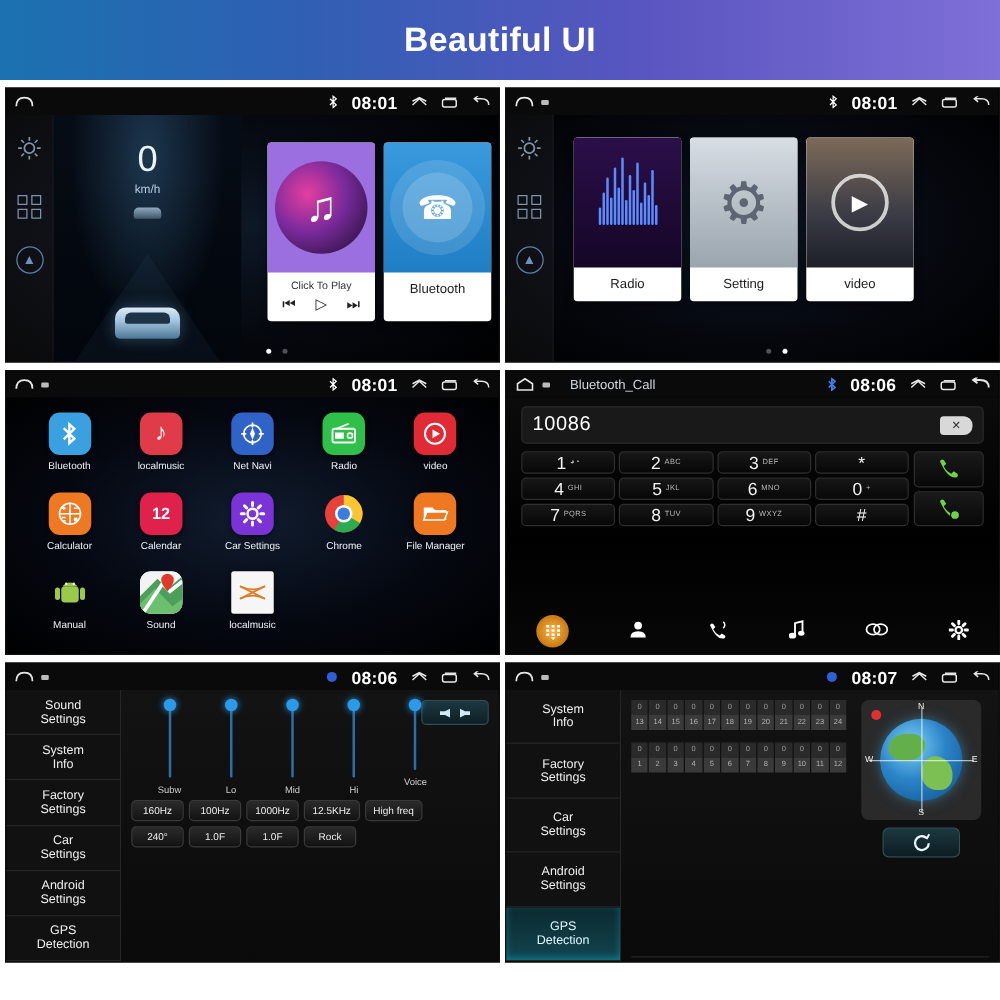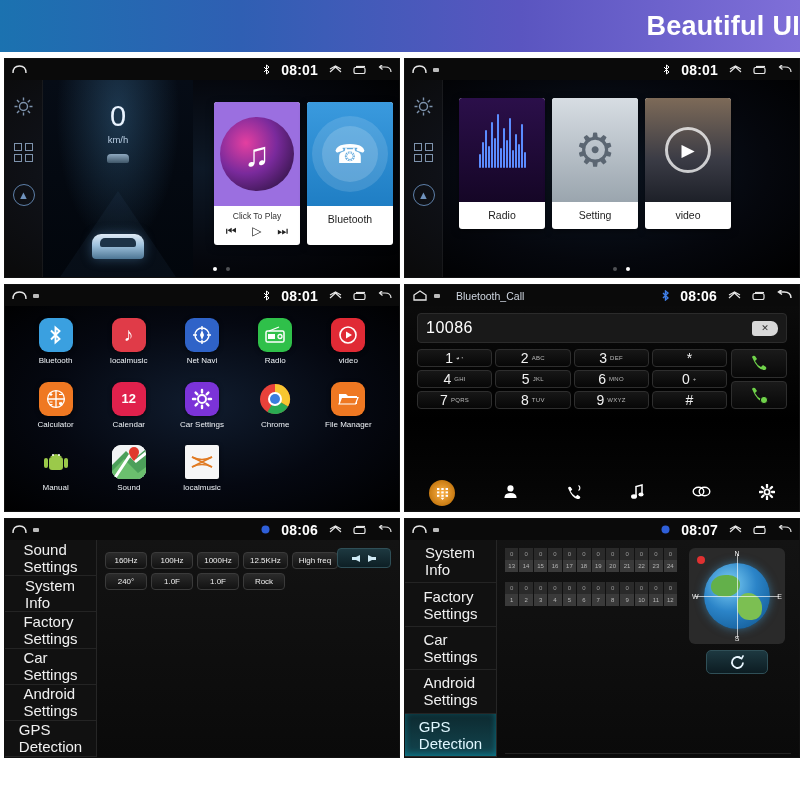--- a/index.html
+++ b/index.html
@@ -5,23 +5,23 @@
   * { box-sizing: border-box; margin: 0; padding: 0; }
   body {
     width: 800px; height: 800px;
     background: #ffffff;
     font-family: "Liberation Sans", sans-serif;
     overflow: hidden;
   }
 
   
   .header {
-    height: 52px;
+    height: 64px;
     background: linear-gradient(90deg, #1b72b0 0%, #2f5fb3 30%, #5a55c0 65%, #7f6fd8 100%);
-    display: flex; align-items: center; justify-content: flex-end;
+    display: flex; align-items: center; justify-content: center;
   }
   .header-title {
     color: #fff; font-size: 27px; font-weight: bold;
     letter-spacing: .3px;
   }
 
   
   .grid {
     padding: 6px 4px 4px 4px;
     display: grid;
@@ -171,21 +171,21 @@
     color: #fff; font-size: 14px; }
   .dialbar .sel { width: 26px; height: 26px; border-radius: 50%;
     background: radial-gradient(circle, #ffb347 0%, #c77a12 70%, rgba(0,0,0,0) 100%);
     display: flex; align-items: center; justify-content: center; color: #fff; font-size: 12px; }
 
   
   .set-body { height: calc(100% - 21px); display: flex; background: #0b0b0b; }
   .set-nav { width: 92px; background: #111; border-right: 1px solid #262626;
     display: flex; flex-direction: column; }
   .set-nav-item { flex: 1; display: flex; align-items: center; justify-content: center;
-    color: #f0f0f0; font-size: 15px; padding: 0 20px;
+    color: #f0f0f0; font-size: 10px; text-align: center; padding: 0 20px;
     border-bottom: 1px solid #242424; }
   .set-nav-item.active { color: #dff7ff;
     background: linear-gradient(180deg,#0d2a30 0%,#12454f 100%);
     box-shadow: inset 0 -2px 6px rgba(0,220,255,.35); }
   .set-main { flex: 1; position: relative;
     background: linear-gradient(180deg,#131313 0%,#0a0a0a 100%); padding: 8px 8px 4px; }
 
   
   .eq-sliders { display: flex; justify-content: space-around; padding: 4px 34px 0 6px; }
   .eq-col { display: flex; flex-direction: column; align-items: center; width: 38px; }
@@ -821,20 +821,52 @@
         <div class="set-nav-item">Android Settings</div>
         <div class="set-nav-item">GPS Detection</div>
       </div>
       <div class="set-main">
         <div class="spk-btn">
           <svg width="26" height="13" viewBox="0 0 26 13">
               <path d="M9 3 L5 5 L1 5 L1 8 L5 8 L9 10 Z" fill="#cfeaf5"></path>
               <path d="M17 3 L21 5 L25 5 L25 8 L21 8 L17 10 Z" fill="#cfeaf5"></path>
             </svg>
         </div>
+        <div class="eq-sliders">
+          <div class="eq-col">
+              <div class="eq-track">
+                <b></b>
+              </div>
+              <div class="eq-lb">Subw</div>
+            </div>
+          <div class="eq-col">
+              <div class="eq-track">
+                <b></b>
+              </div>
+              <div class="eq-lb">Lo</div>
+            </div>
+          <div class="eq-col">
+              <div class="eq-track">
+                <b></b>
+              </div>
+              <div class="eq-lb">Mid</div>
+            </div>
+          <div class="eq-col">
+              <div class="eq-track">
+                <b></b>
+              </div>
+              <div class="eq-lb">Hi</div>
+            </div>
+          <div class="eq-col">
+              <div class="eq-track" style="height:52px">
+                <b></b>
+              </div>
+              <div class="eq-lb">Voice</div>
+            </div>
+        </div>
         <div class="eq-rows">
           <div class="eq-row">
             <div class="eq-btn">160Hz</div>
             <div class="eq-btn">100Hz</div>
             <div class="eq-btn">1000Hz</div>
             <div class="eq-btn">12.5KHz</div>
             <div class="eq-btn">High freq</div>
           </div>
           <div class="eq-row">
             <div class="eq-btn">240°</div>

